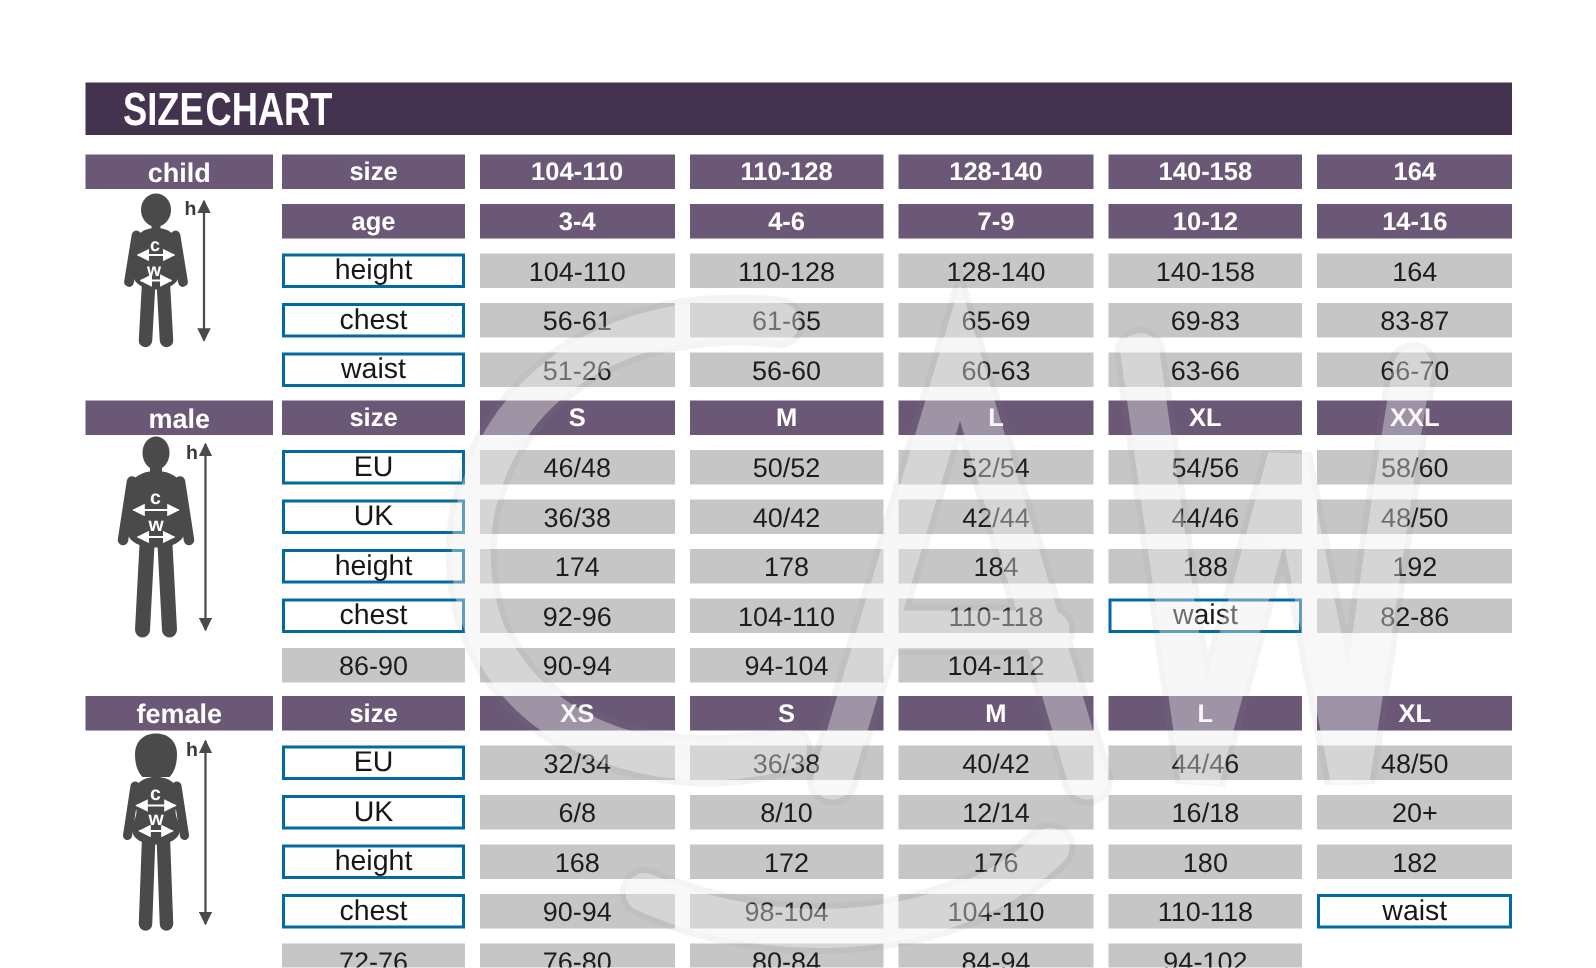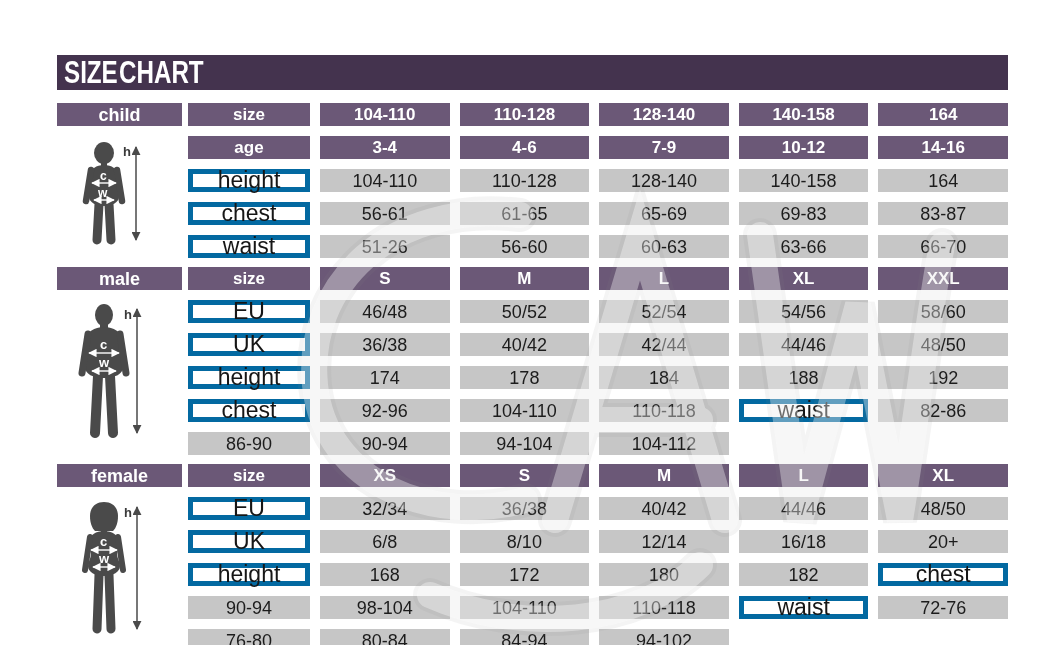--- a/index.html
+++ b/index.html
@@ -7,49 +7,49 @@
   body {
     width:1064px; height:645px;
     font-family:"Liberation Sans","DejaVu Sans",sans-serif;
     position:relative; overflow:hidden;
   }
   .page { position:relative; width:1064px; height:645px; padding:55px 0 0 57px; }
 
   
   .title-bar {
     width:951px; height:35px; background:#44334e;
-    display:flex; align-items:center; padding-left:7px;
+    display:flex; align-items:center; padding-left:25px;
     margin-bottom:13px;
   }
   .title-bar h1 {
     color:#ffffff; font-size:31px; font-weight:800;
     letter-spacing:0px; word-spacing:-7px;
     transform:scaleX(0.78); transform-origin:left center;
     white-space:nowrap;
   }
 
   
   .size-section { display:flex; gap:6px; width:951px; margin-bottom:9px; }
-  .label-col { flex:0 0 125px; display:flex; flex-direction:column; gap:13px; }
+  .label-col { flex:0 0 125px; display:flex; flex-direction:column; gap:0; }
   .figure-box { flex:1; display:flex; justify-content:center; align-items:flex-start; }
   .data-grid {
     flex:1; display:grid;
     grid-template-columns:122px repeat(5, 1fr);
     column-gap:15px; row-gap:6px;
     grid-auto-rows:23px;
     gap:10px;
   }
 
   .cell {
     display:flex; align-items:center; justify-content:center;
     font-size:17px; line-height:1; white-space:nowrap;
   }
   .purple { background:#6b5877; color:#ffffff; font-weight:700; }
   .section-label { height:23px; font-size:18px; }
-  .whitehead { background:#ffffff; border:5px solid #0369a1; color:#161616; font-size:23px; font-weight:400; }
+  .whitehead { background:#ffffff; border:2px solid #0369a1; color:#161616; font-size:19px; font-weight:400; }
   .gray { background:#c6c6c6; color:#1c1c1c; font-size:18px; }
 
   svg text { font-family:"Liberation Sans","DejaVu Sans",sans-serif; }
 
   
   .watermark { position:absolute; left:0; top:0; pointer-events:none; z-index:3; }
 </style>
 </head>
 <body>
 
@@ -257,20 +257,21 @@
       <div class="cell whitehead">UK</div>
       <div class="cell gray">6/8</div>
       <div class="cell gray">8/10</div>
       <div class="cell gray">12/14</div>
       <div class="cell gray">16/18</div>
       <div class="cell gray">20+</div>
 
       <div class="cell whitehead">height</div>
       <div class="cell gray">168</div>
       <div class="cell gray">172</div>
+      <div class="cell gray">176</div>
       <div class="cell gray">180</div>
       <div class="cell gray">182</div>
 
       <div class="cell whitehead">chest</div>
       <div class="cell gray">90-94</div>
       <div class="cell gray">98-104</div>
       <div class="cell gray">104-110</div>
       <div class="cell gray">110-118</div>
 
       <div class="cell whitehead">waist</div>

